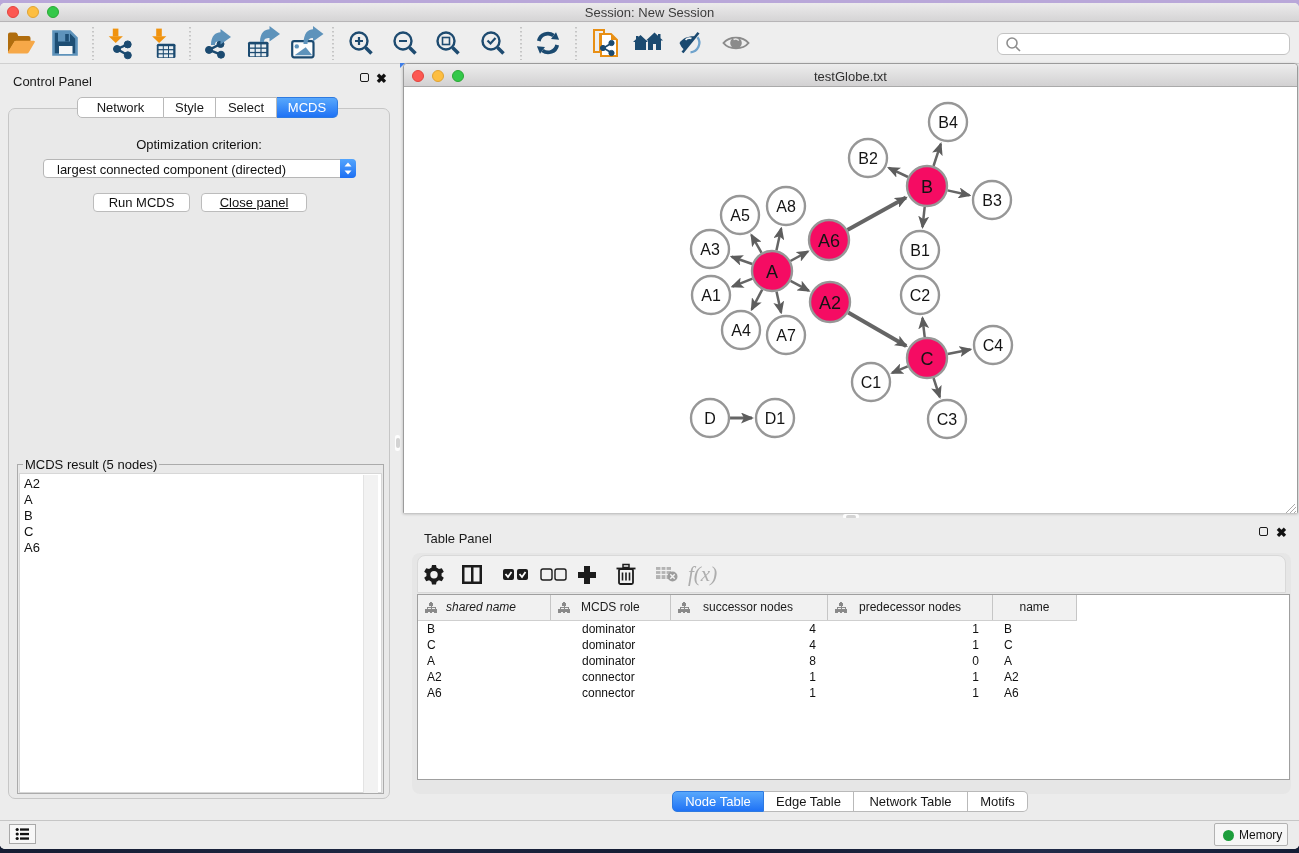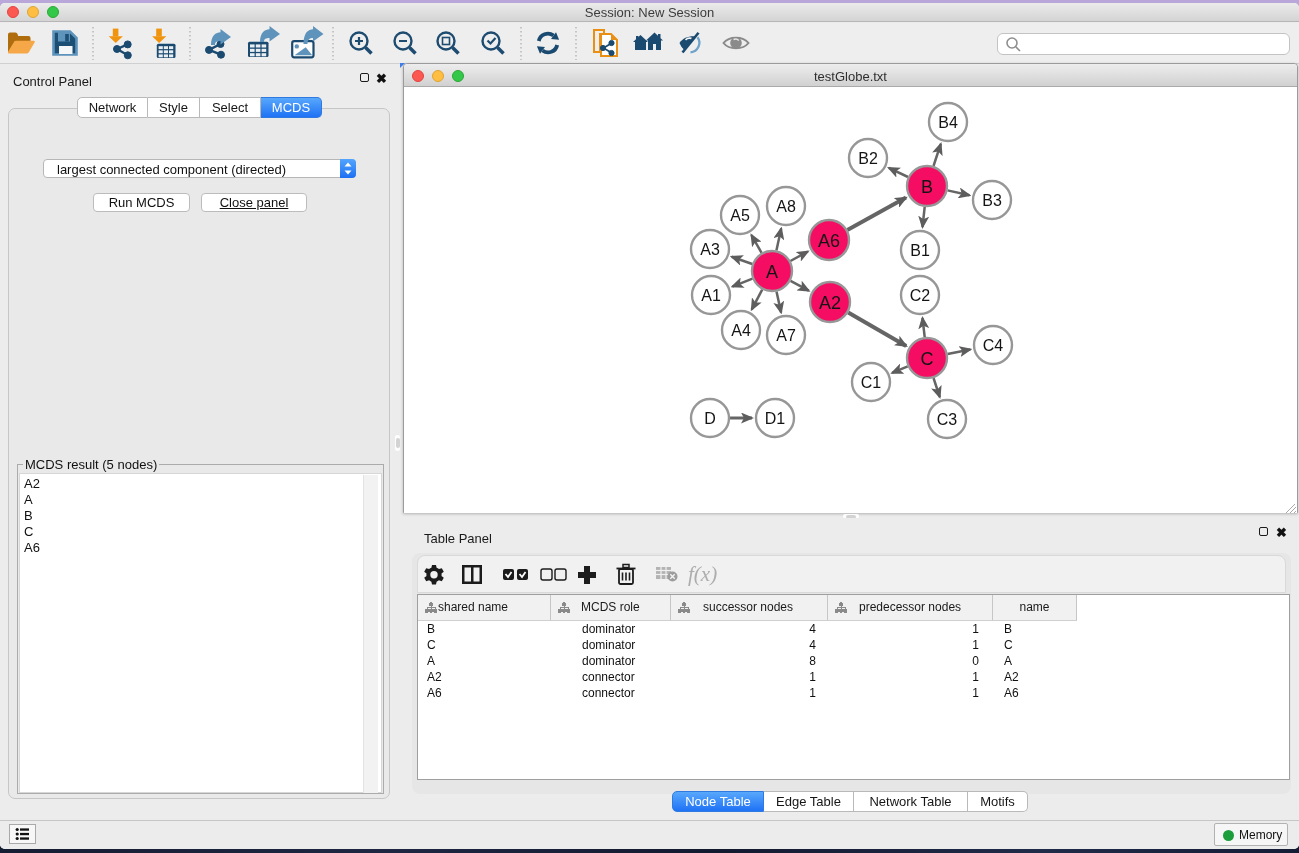--- a/index.html
+++ b/index.html
@@ -247,38 +247,39 @@
           <circle cx="8" cy="8" r="5" fill="none" stroke="#8e8e8e" stroke-width="1.6"></circle>
           <line x1="11.8" y1="11.8" x2="16" y2="16" stroke="#8e8e8e" stroke-width="1.6"></line>
         </svg>
       </div>
     </div>
     <div id="cpanel">
       <div class="paneltitle" style="position:absolute;left:13px;top:10px;">Control Panel</div>
       <div class="floatico" style="left:360px;top:9px;"></div>
       <div class="closeico" style="left:376px;top:7px;">✖</div>
       <div id="cp-body">
+        <div style="position:absolute;left:0;top:28px;width:100%;text-align:center;font-size:13px;color:#111;">Optimization criterion:</div>
         <div id="cp-select">
           <span style="position:absolute;left:13px;top:2px;">largest connected component (directed)</span>
           <div id="cp-stepper"><svg width="16" height="19" viewBox="0 0 16 19">
             <path d="M4.5 7.5 L8 3.5 L11.5 7.5 Z" fill="#fff"></path>
             <path d="M4.5 11.5 L8 15.5 L11.5 11.5 Z" fill="#fff"></path>
           </svg></div>
         </div>
         <div class="cbtn" style="left:84px;top:84px;width:97px;">Run MCDS</div>
         <div class="cbtn" style="left:192px;top:84px;width:106px;text-decoration:underline;">Close panel</div>
         <div id="mcds-group">
           <div id="mcds-label">MCDS result (5 nodes)</div>
           <div id="mcds-list">A2<br>A<br>B<br>C<br>A6
             <div id="mcds-scroll"></div>
           </div>
         </div>
       </div>
       <div id="cp-tabs">
-        <div class="seg first" style="width:71px;">Network</div>
+        <div class="seg first" style="width:87px;">Network</div>
         <div class="seg" style="width:52px;">Style</div>
         <div class="seg" style="width:61px;">Select</div>
         <div class="seg last sel" style="width:61px;">MCDS</div>
       </div>
     </div>
     <div id="netwin">
       <div id="nettitle">
         <div class="tl t1" style="left:8px;top:6px;"></div>
         <div class="tl t2" style="left:28px;top:6px;"></div>
         <div class="tl t3" style="left:48px;top:6px;"></div>
@@ -408,21 +409,21 @@
               </g>
               <circle cx="254.5" cy="23.5" r="5" fill="#9d9d9d"></circle>
               <path d="M252.3,21.3 l4.4,4.4 M256.7,21.3 l-4.4,4.4" stroke="#f4f4f4" stroke-width="1.4"></path>
             </g>
             <text x="270" y="28" font-family="Liberation Serif, serif" font-style="italic" font-size="21" fill="#adadad">f(x)</text>
           </g>
         </svg>
       </div>
       <div id="tp-table">
         <div id="tp-thead">
-          <div class="thcell" style="left:0;width:133px;"><span class="hico"></span><span class="htxt" style="margin-left:20px;">shared name</span></div>
+          <div class="thcell" style="left:0;width:133px;"><span class="hico"></span><span class="htxt" style="margin-left:28px;font-style:italic;">shared name</span></div>
           <div class="thcell" style="left:133px;width:120px;"><span class="hico"></span><span class="htxt" style="margin-left:30px;">MCDS role</span></div>
           <div class="thcell" style="left:253px;width:157px;"><span class="hico"></span><span class="htxt" style="margin-left:32px;">successor nodes</span></div>
           <div class="thcell" style="left:410px;width:165px;"><span class="hico"></span><span class="htxt" style="margin-left:31px;">predecessor nodes</span></div>
           <div class="thcell" style="left:575px;width:84px;"><span class="htxt" style="width:100%;text-align:center;">name</span></div>
         </div>
         <div class="trow" style="top:26px;">
             <span style="left:9px;">B</span>
             <span style="left:164px;">dominator</span>
             <span class="num" style="left:253px;width:145px;">4</span>
             <span class="num" style="left:410px;width:151px;">1</span>

